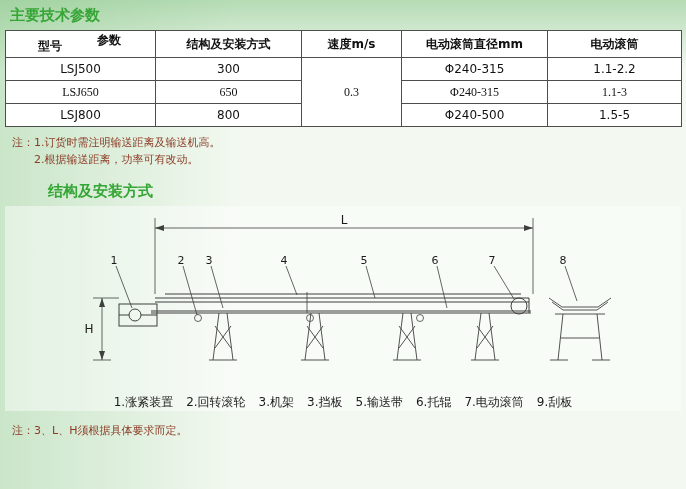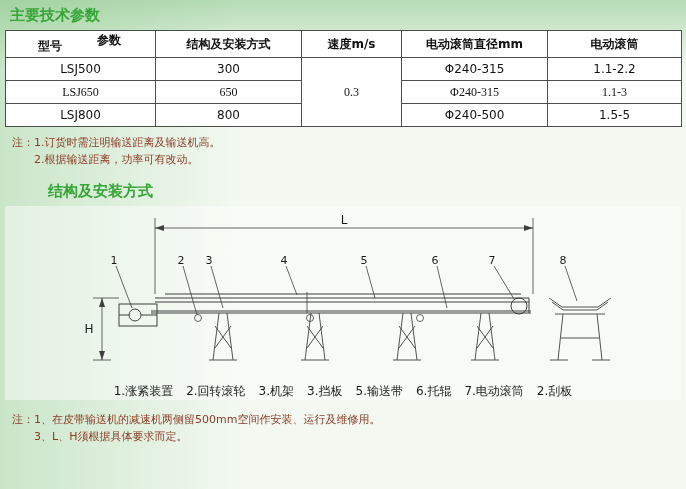--- a/index.html
+++ b/index.html
@@ -39,21 +39,21 @@
   .notes {
     display:flex; font-size:11px; color:#8c3b25; line-height:1.5;
     margin:8px 0 0 12px;
   }
   .notes .prefix { white-space:nowrap; }
   .notes .note-line { white-space:nowrap; }
   .diagram-wrap { margin:2px 5px 0 5px; background:rgba(255,255,255,0.45); }
   .diagram-wrap svg { display:block; }
   .legend {
     display:flex; justify-content:center; gap:13px;
-    font-size:12px; color:#1b1b1b; margin-top:5px;
+    font-size:12px; color:#1b1b1b; margin-top:16px;
   }
   .install-notes { margin-top:12px; }
 </style>
 </head>
 <body>
 
 <div class="page">
 
   <div class="section-title">主要技术参数</div>
 
@@ -218,25 +218,24 @@
     </svg>
 
     <div class="legend">
       <span>1.涨紧装置</span>
       <span>2.回转滚轮</span>
       <span>3.机架</span>
       <span>3.挡板</span>
       <span>5.输送带</span>
       <span>6.托辊</span>
       <span>7.电动滚筒</span>
-      <span>2.刮板</span>
+      <span>9.刮板</span>
     </div>
   </div>
 
   <div class="notes install-notes">
     <span class="prefix">注：</span>
     <div>
-      <div class="note-line">1、在皮带输送机的减速机两侧留500mm空间作安装、运行及维修用。</div>
       <div class="note-line">3、L、H须根据具体要求而定。</div>
     </div>
   </div>
 
 </div>
 
 </body></html>

